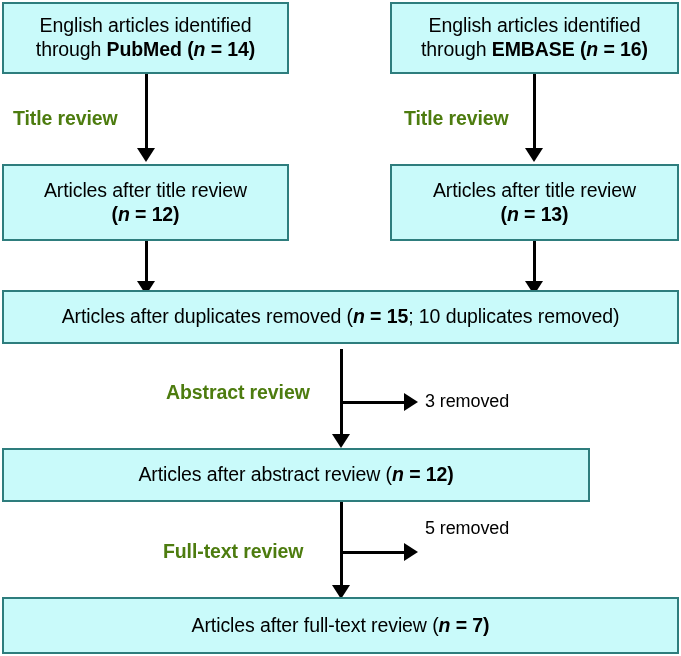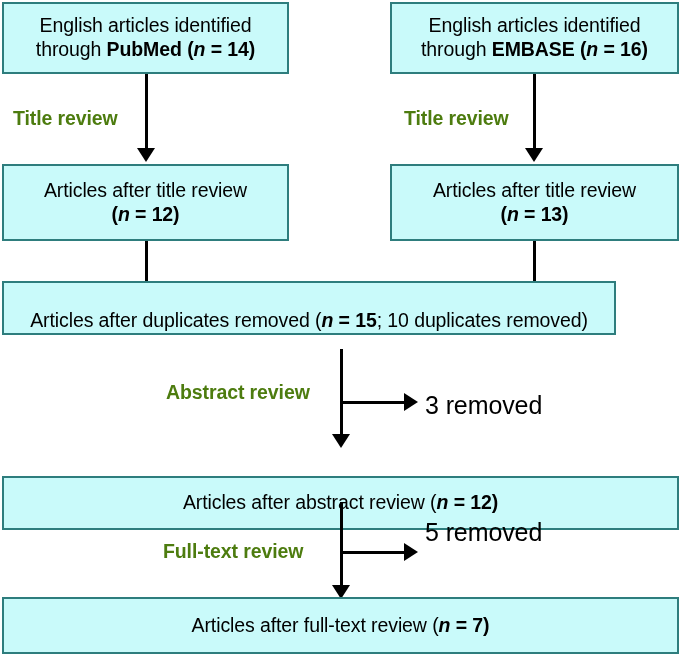--- a/index.html
+++ b/index.html
@@ -78,21 +78,21 @@
   .edge-label {
     position: absolute;
     font-size: 19.5px;
     font-weight: bold;
     color: #4d7c0f;
     white-space: nowrap;
     letter-spacing: -0.1px;
   }
   .side-label {
     position: absolute;
-    font-size: 25px;
+    font-size: 18px;
     font-weight: normal;
     color: #000000;
     white-space: nowrap;
     letter-spacing: -0.1px;
   }
 </style>
 </head>
 <body>
 
 <div id="flow">
@@ -132,34 +132,34 @@
       <b><span>(</span><i><span>n</span></i><span> = 13)</span></b>
     </span>
   </div>
 
   <div class="vline" style="left:145px; top:241px; width:3px; height:42px;"></div>
   <div class="arrow-down" style="left:137px; top:281px;"></div>
 
   <div class="vline" style="left:533px; top:241px; width:3px; height:42px;"></div>
   <div class="arrow-down" style="left:525px; top:281px;"></div>
 
-  <div class="box" style="left:2px; top:281px; width:614px; height:54px;align-items:flex-end;">
+  <div class="box" style="left:2px; top:290px; width:677px; height:54px;">
     <span class="txt">
       <span>Articles after duplicates removed (</span><b><i><span>n</span></i><span> = 15</span></b><span>; 10 duplicates removed)</span>
     </span>
   </div>
 
   <div class="vline" style="left:340px; top:349px; width:3px; height:87px;"></div>
   <div class="arrow-down" style="left:332px; top:434px;"></div>
   <div class="edge-label" style="left:166px; top:381px;">Abstract review</div>
   <div class="hline" style="left:343px; top:401px; width:62px;"></div>
   <div class="arrow-right" style="left:404px; top:393px;"></div>
   <div class="side-label" style="left:425px; top:391px;">3 removed</div>
 
-  <div class="box" style="left:2px; top:448px; width:677px; height:54px;margin-top:28px;">
+  <div class="box" style="left:2px; top:448px; width:588px; height:54px;">
     <span class="txt">
       <span>Articles after abstract review (</span><b><i><span>n</span></i><span> = 12)</span></b>
     </span>
   </div>
 
   <div class="vline" style="left:340px; top:502px; width:3px; height:86px;"></div>
   <div class="arrow-down" style="left:332px; top:585px;"></div>
   <div class="edge-label" style="left:163px; top:540px;">Full-text review</div>
   <div class="hline" style="left:343px; top:551px; width:62px;"></div>
   <div class="arrow-right" style="left:404px; top:543px;"></div>

